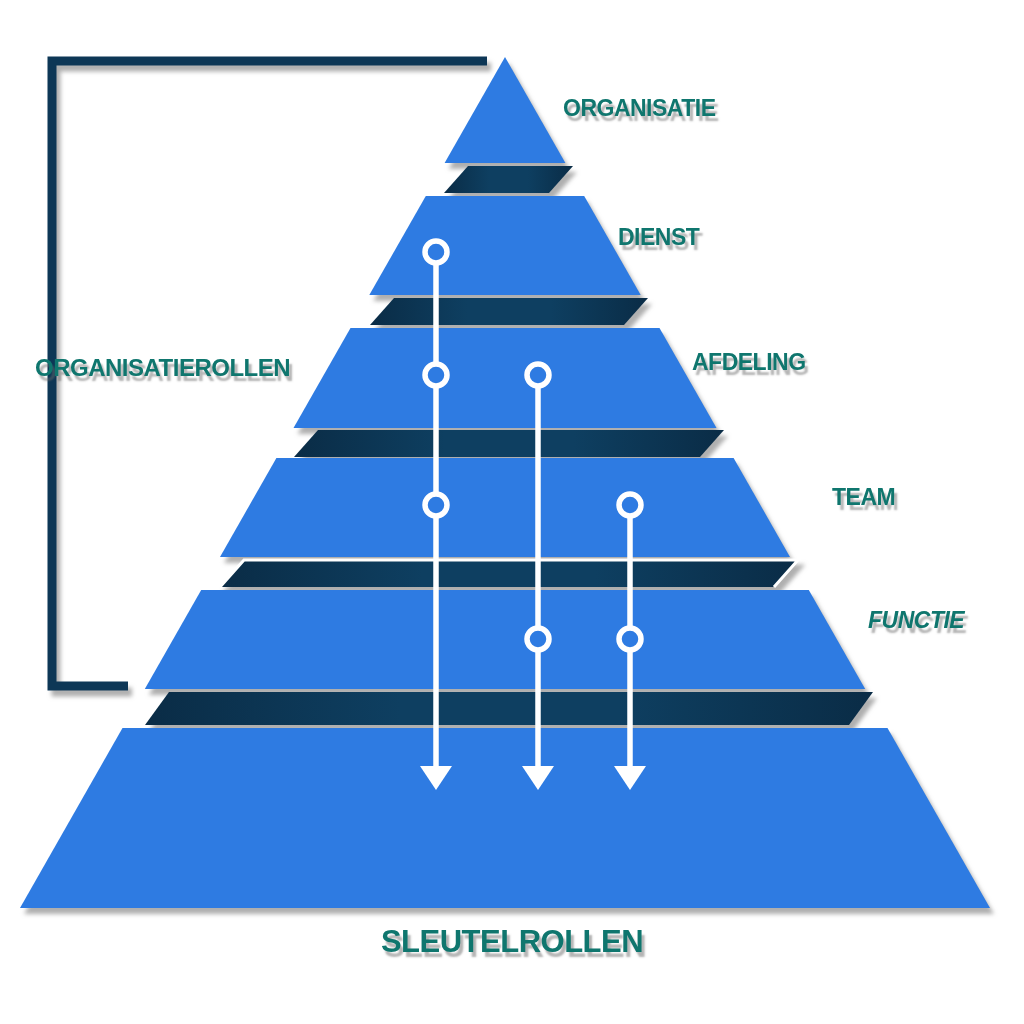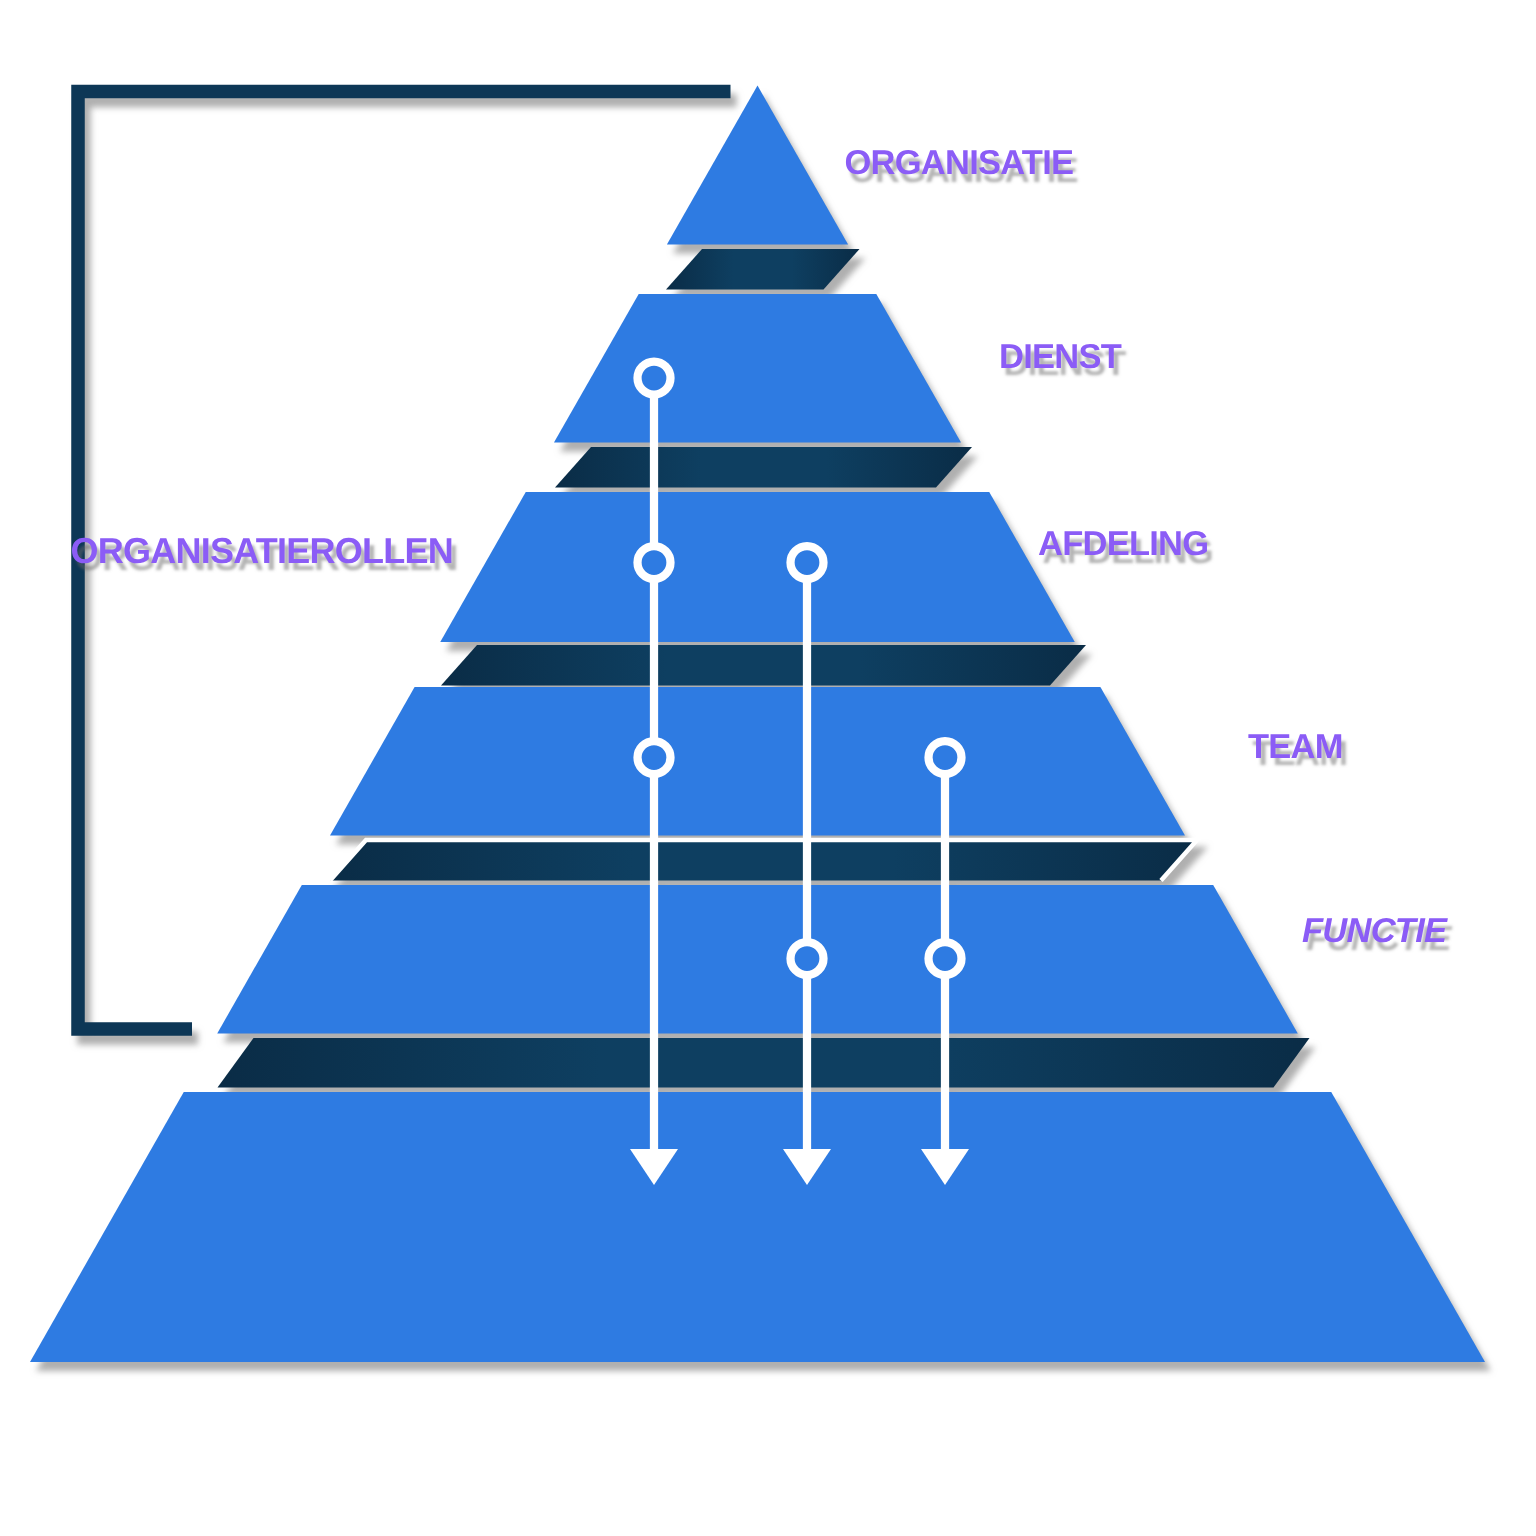--- a/index.html
+++ b/index.html
@@ -21,31 +21,31 @@
     left: 0;
     top: 0;
     filter: drop-shadow(4px 6px 2px rgba(110,110,110,0.55));
   }
   .label {
     position: absolute;
     font-weight: bold;
     font-size: 23px;
     line-height: 28px;
     letter-spacing: -0.5px;
-    color: #8b5cf6;
+    color: #0f766e;
     text-transform: uppercase;
     white-space: nowrap;
     text-shadow: 3px 5px 2px rgba(105,105,105,0.5);
   }
   .label-organisatie   { left: 563px; top: 94px;  }
-  .label-dienst        { left: 666px; top: 223px; }
+  .label-dienst        { left: 618px; top: 223px; }
   .label-afdeling      { left: 692px; top: 348px; }
   .label-team          { left: 832px; top: 483px; }
   .label-functie       { left: 868px; top: 606px; font-style: italic; }
-  .label-bracket       { left: 35px;  top: 354px; font-size: 24px; margin-left: 12px; }
+  .label-bracket       { left: 35px;  top: 354px; font-size: 24px; }
   .label-bottom {
     left: 0; right: 0;
     top: 925px;
     text-align: center;
     font-size: 31px;
     line-height: 34px;
   }
 </style>
 </head>
 <body>
@@ -103,14 +103,15 @@
   </svg>
 
   <div class="label label-organisatie">ORGANISATIE</div>
   <div class="label label-dienst">DIENST</div>
   <div class="label label-afdeling">AFDELING</div>
   <div class="label label-team">TEAM</div>
   <div class="label label-functie">FUNCTIE</div>
 
   <div class="label label-bracket">ORGANISATIEROLLEN</div>
 
+  <div class="label label-bottom">SLEUTELROLLEN</div>
 
 </div>
 
 </body></html>

